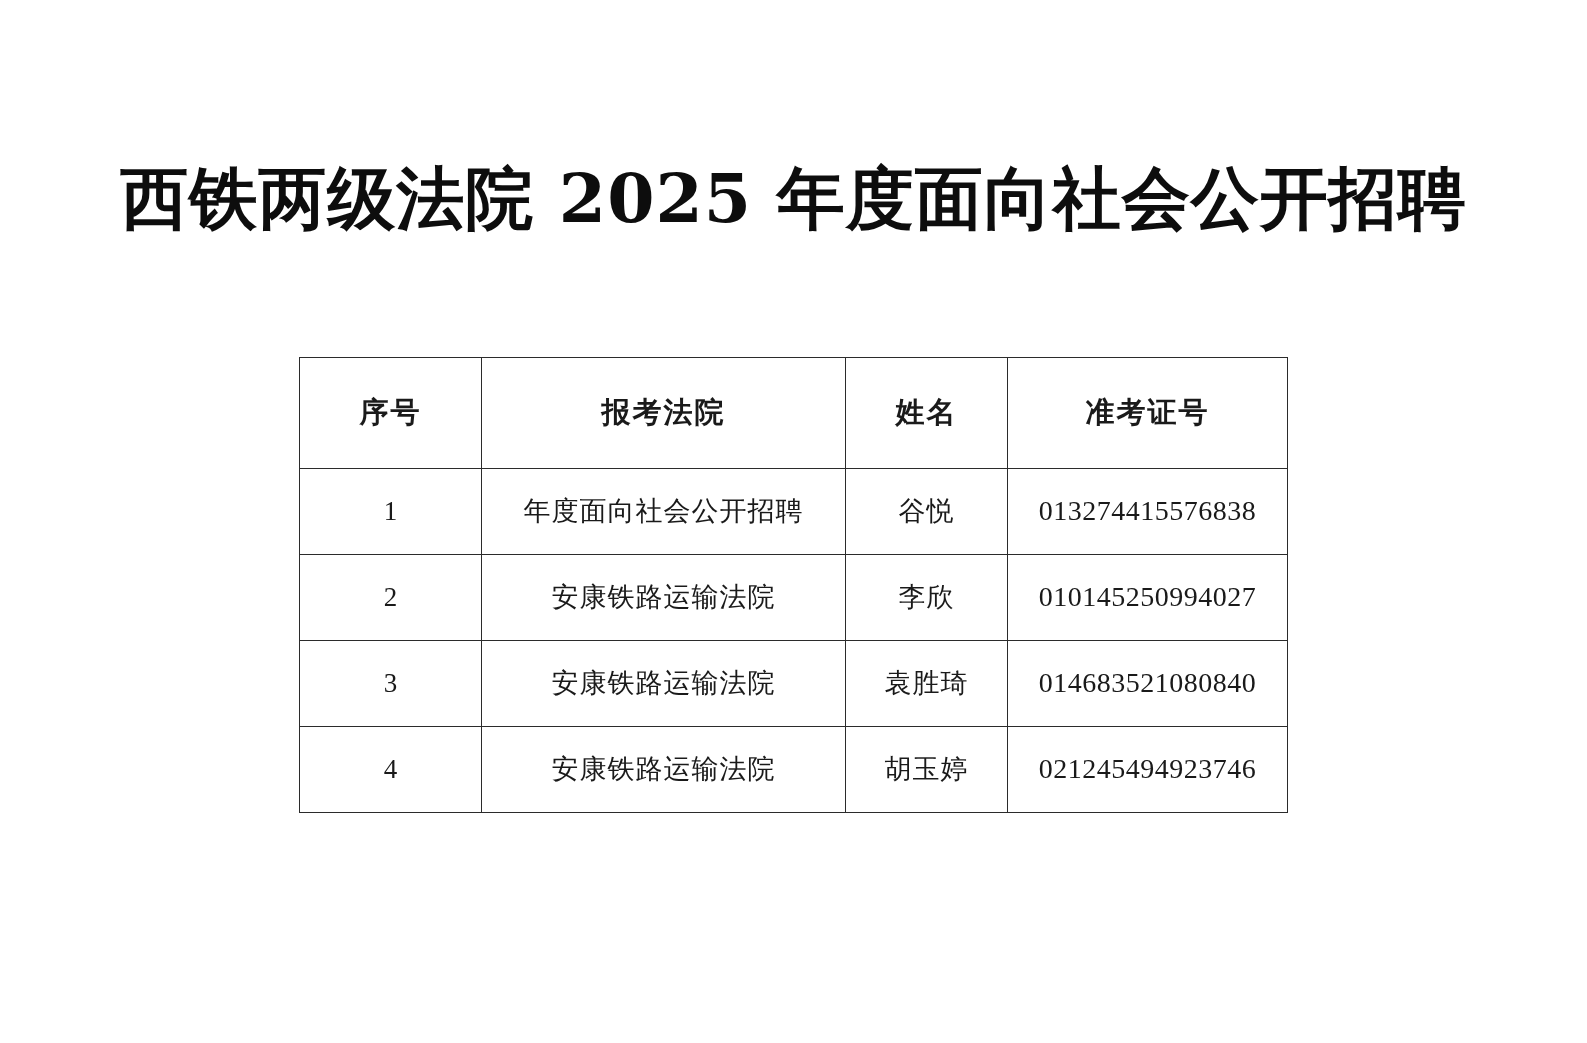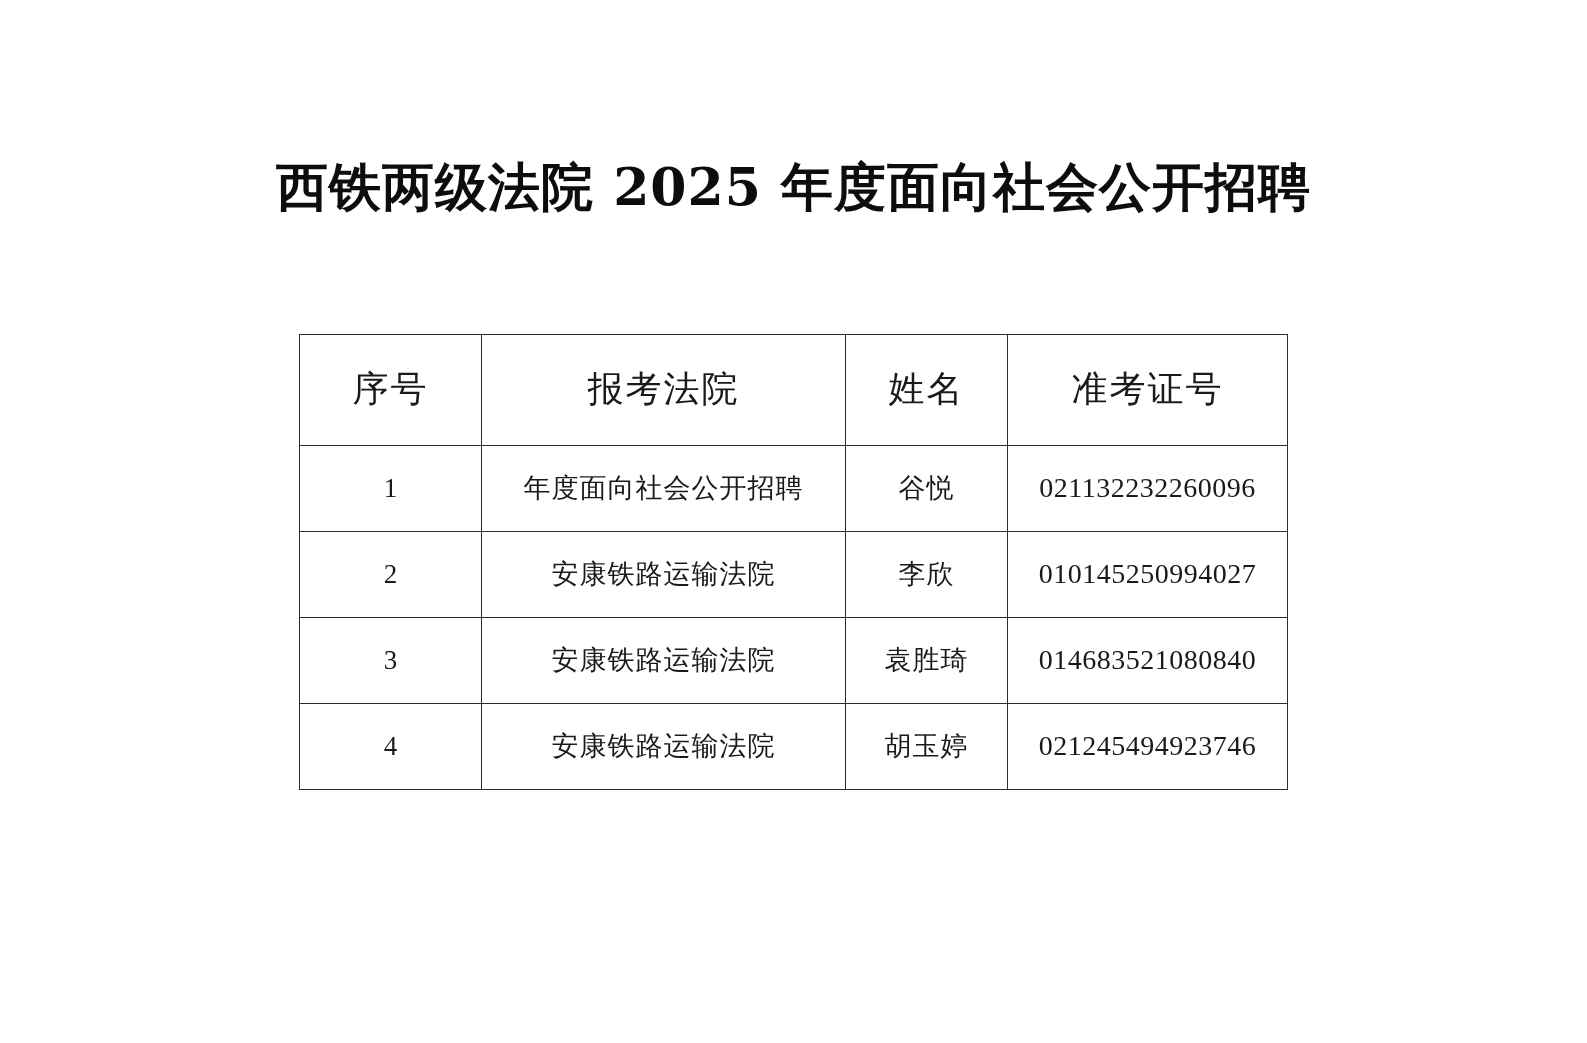--- a/index.html
+++ b/index.html
@@ -19,21 +19,21 @@
     height: 1043px;
     position: relative;
     box-sizing: border-box;
   }
   .doc-title {
     margin: 0;
     padding-top: 150px;
     text-align: center;
     font-family: "DejaVu Serif", "Liberation Serif", serif;
     font-weight: bold;
-    font-size: 52px;
+    font-size: 68px;
     line-height: 1.42;
     letter-spacing: 1px;
     color: #0d0d0d;
   }
   .doc-title .line {
     display: block;
     white-space: nowrap;
   }
   .table-wrap {
     margin-top: 110px;
@@ -50,22 +50,22 @@
   table.roster td {
     border: 1.5px solid #2b2b2b;
     text-align: center;
     vertical-align: middle;
     padding: 0;
     font-weight: normal;
     color: #1a1a1a;
   }
   table.roster thead th {
     height: 110px;
-    font-weight: normal;
-    font-size: 36px;
+    font-weight: bold;
+    font-size: 29px;
     letter-spacing: 2px;
   }
   table.roster tbody td {
     height: 85px;
     letter-spacing: 1px;
   }
   table.roster tbody td.idx {
     letter-spacing: 0;
   }
   table.roster tbody td.ticket {
@@ -100,21 +100,21 @@
           <th>报考法院</th>
           <th>姓名</th>
           <th>准考证号</th>
         </tr>
       </thead>
       <tbody>
         <tr>
           <td class="idx">1</td>
           <td>年度面向社会公开招聘</td>
           <td>谷悦</td>
-          <td class="ticket">021132232260096</td>
+          <td class="ticket">013274415576838</td>
         </tr>
         <tr>
           <td class="idx">2</td>
           <td>安康铁路运输法院</td>
           <td>李欣</td>
           <td class="ticket">010145250994027</td>
         </tr>
         <tr>
           <td class="idx">3</td>
           <td>安康铁路运输法院</td>

